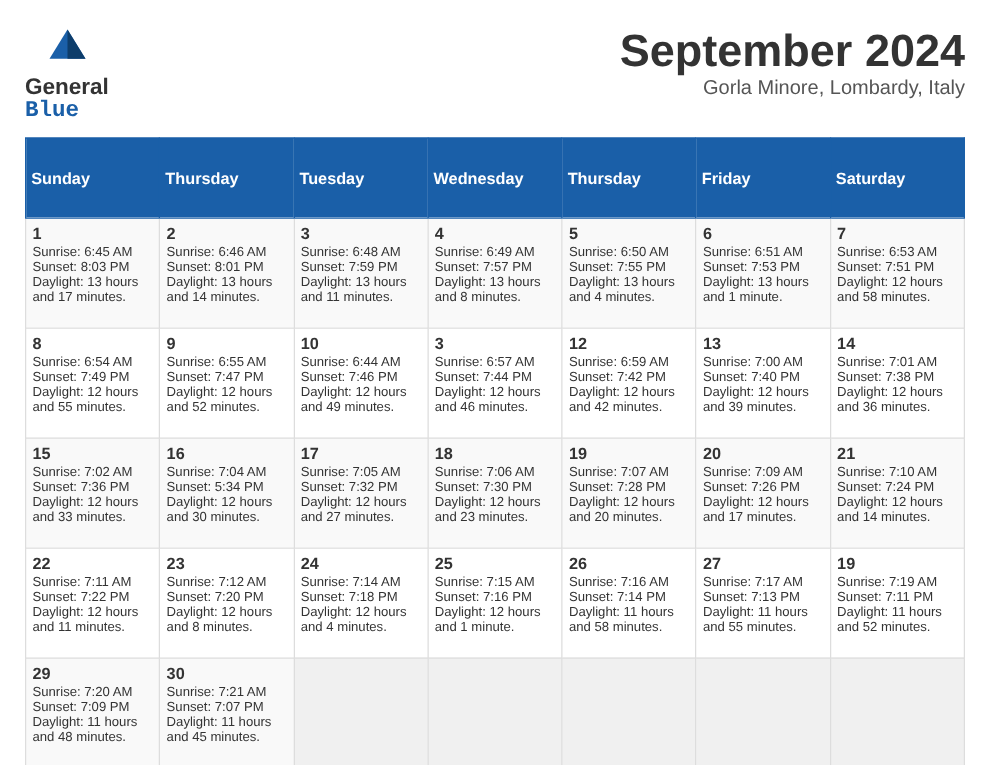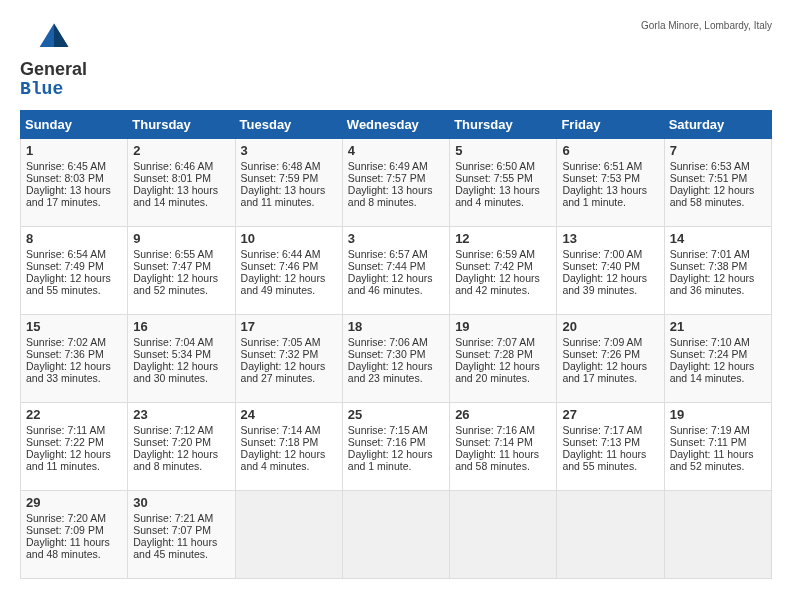--- a/index.html
+++ b/index.html
@@ -35,35 +35,34 @@
     }
     .title-area {
       text-align: right;
     }
     .month-title {
       font-size: 36px;
       font-weight: bold;
       color: #333;
     }
     .subtitle {
-      font-size: 10px;
+      font-size: 16px;
       color: #555;
-      text-align: center;
     }
     table {
       width: 100%;
       border-collapse: collapse;
       table-layout: fixed;
     }
     thead tr th {
       background-color: #1a5fa8;
       color: #fff;
       font-size: 13px;
       font-weight: bold;
-      padding: 6px 4px;
+      padding: 24px 4px;
       text-align: left;
       border: 1px solid #1a5fa8;
     }
     tbody tr td {
       vertical-align: top;
       padding: 4px 5px;
       font-size: 10.5px;
       color: #333;
       border: 1px solid #ddd;
       background: #fff;
@@ -90,20 +89,21 @@
     <svg class="logo-icon" viewBox="0 0 40 40">
       <polygon points="20,4 36,30 4,30" fill="#1a5fa8"></polygon>
       <polygon points="20,4 36,30 20,30" fill="#0d3d6b"></polygon>
     </svg>
     <div class="logo-text">
       <div><span>General</span></div>
       <div class="logo-blue"><span>Blue</span></div>
     </div>
   </div>
   <div class="title-area">
+    <div class="month-title">September 2024</div>
     <div class="subtitle">Gorla Minore, Lombardy, Italy</div>
   </div>
 </div>
 
 <table>
   <thead>
     <tr>
       <th>Sunday</th>
       <th>Thursday</th>
       <th>Tuesday</th>

